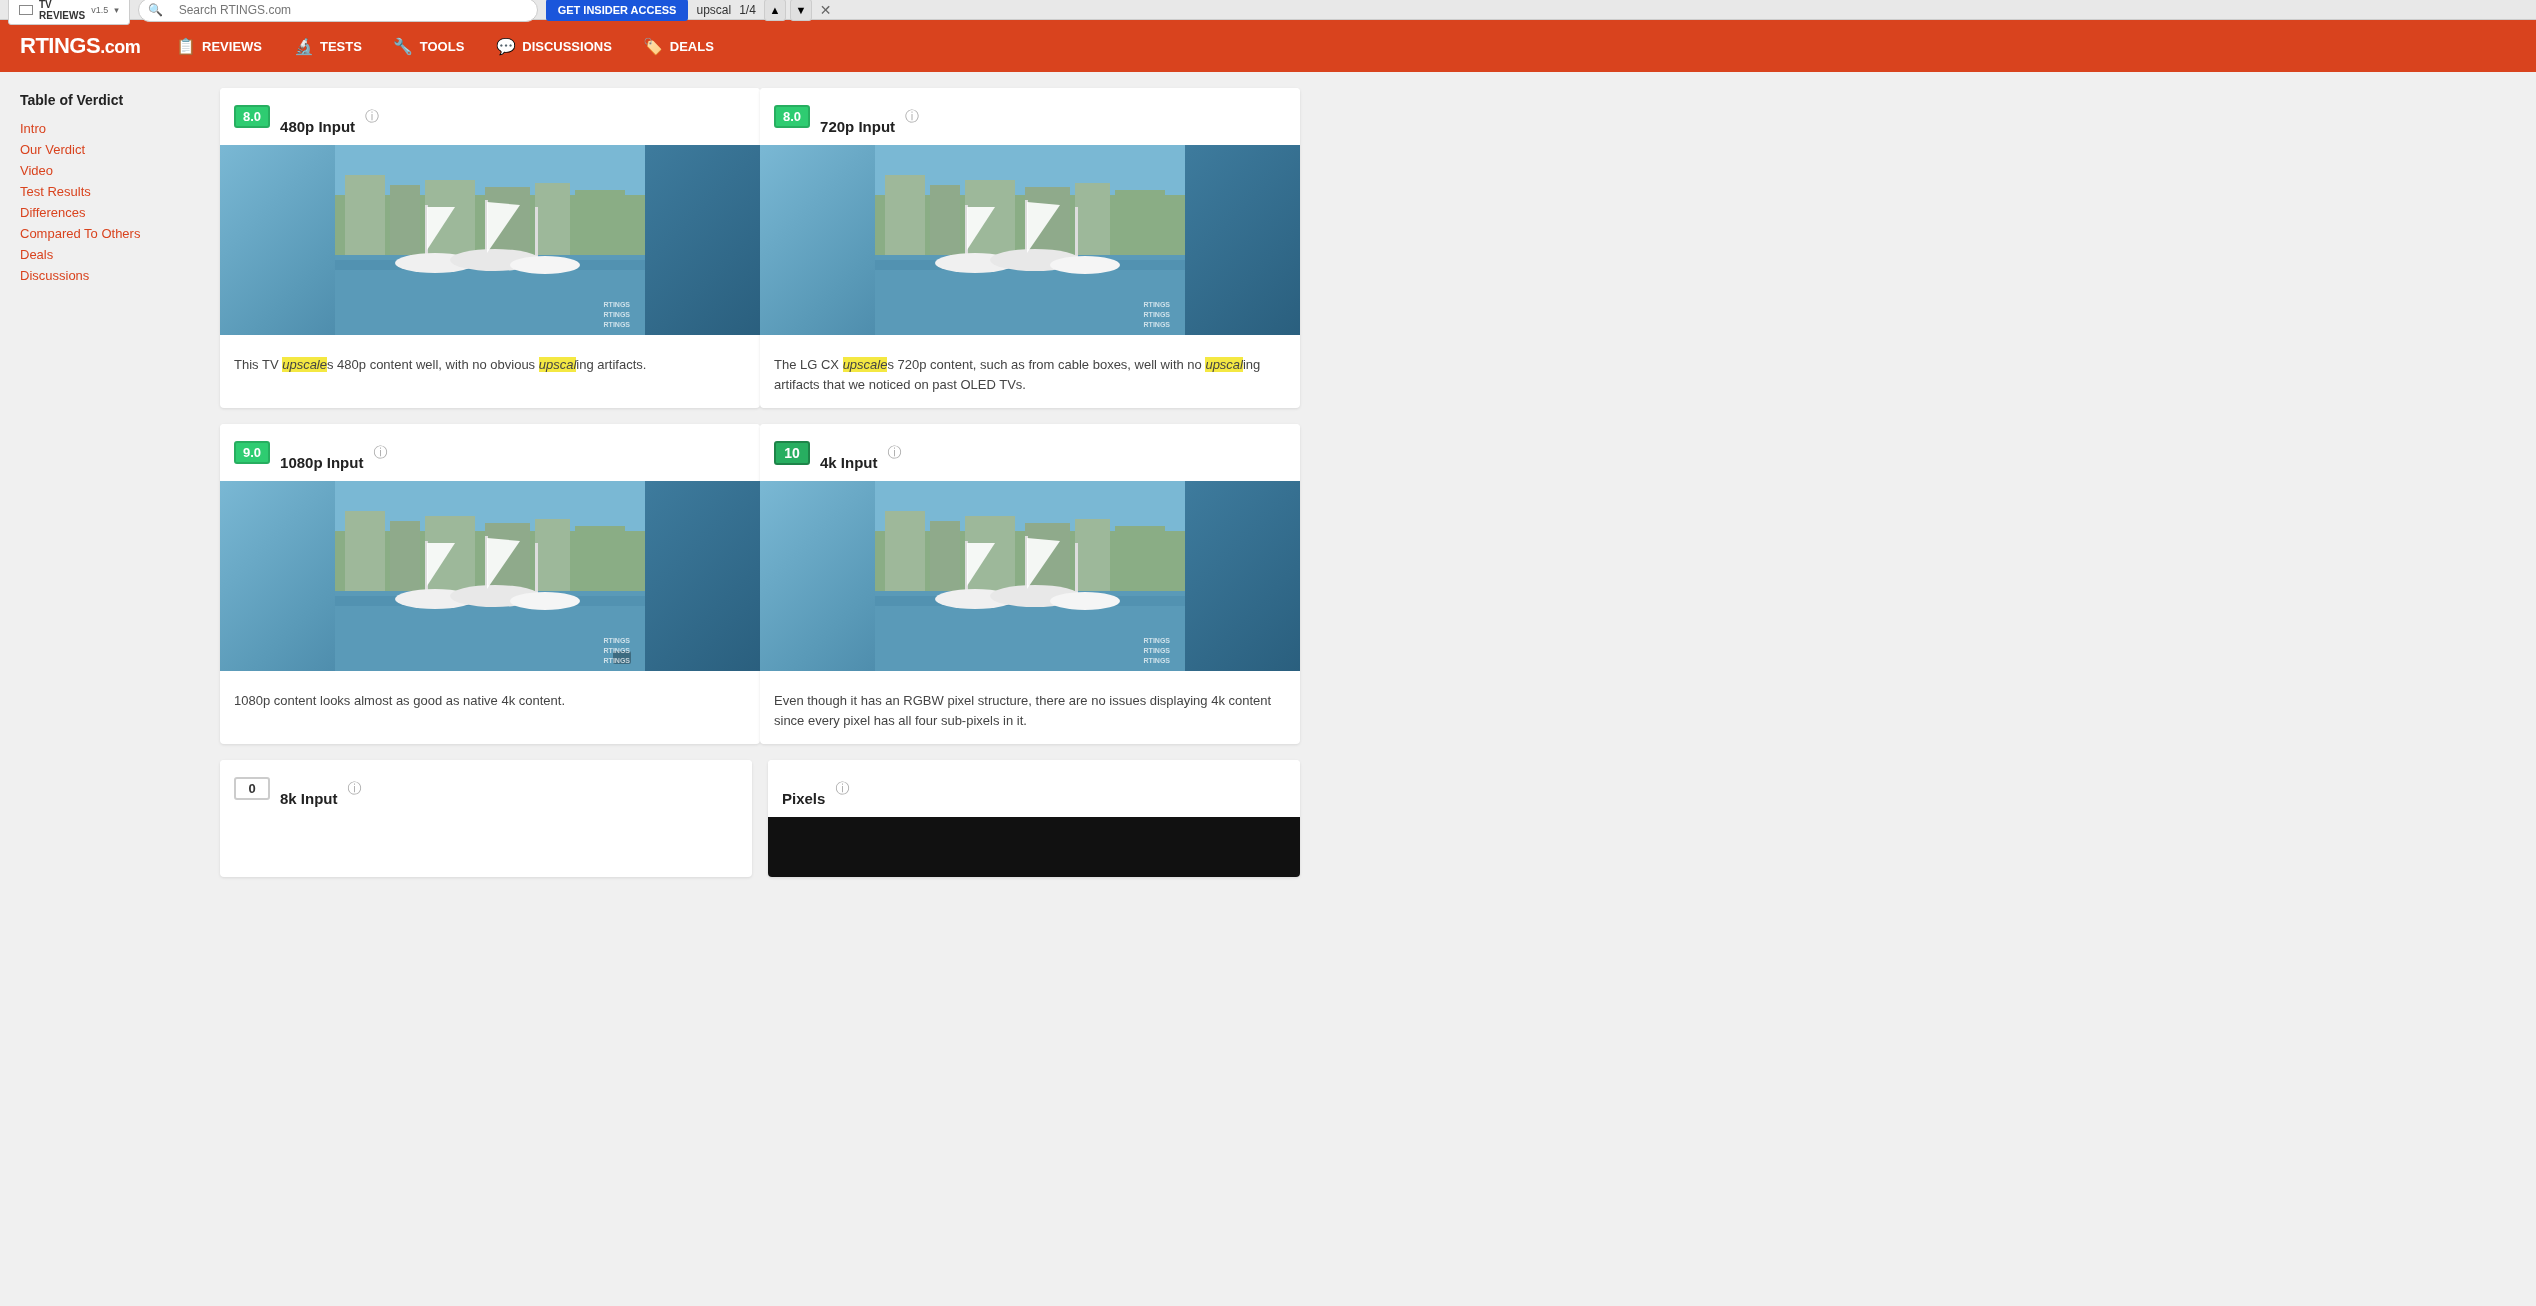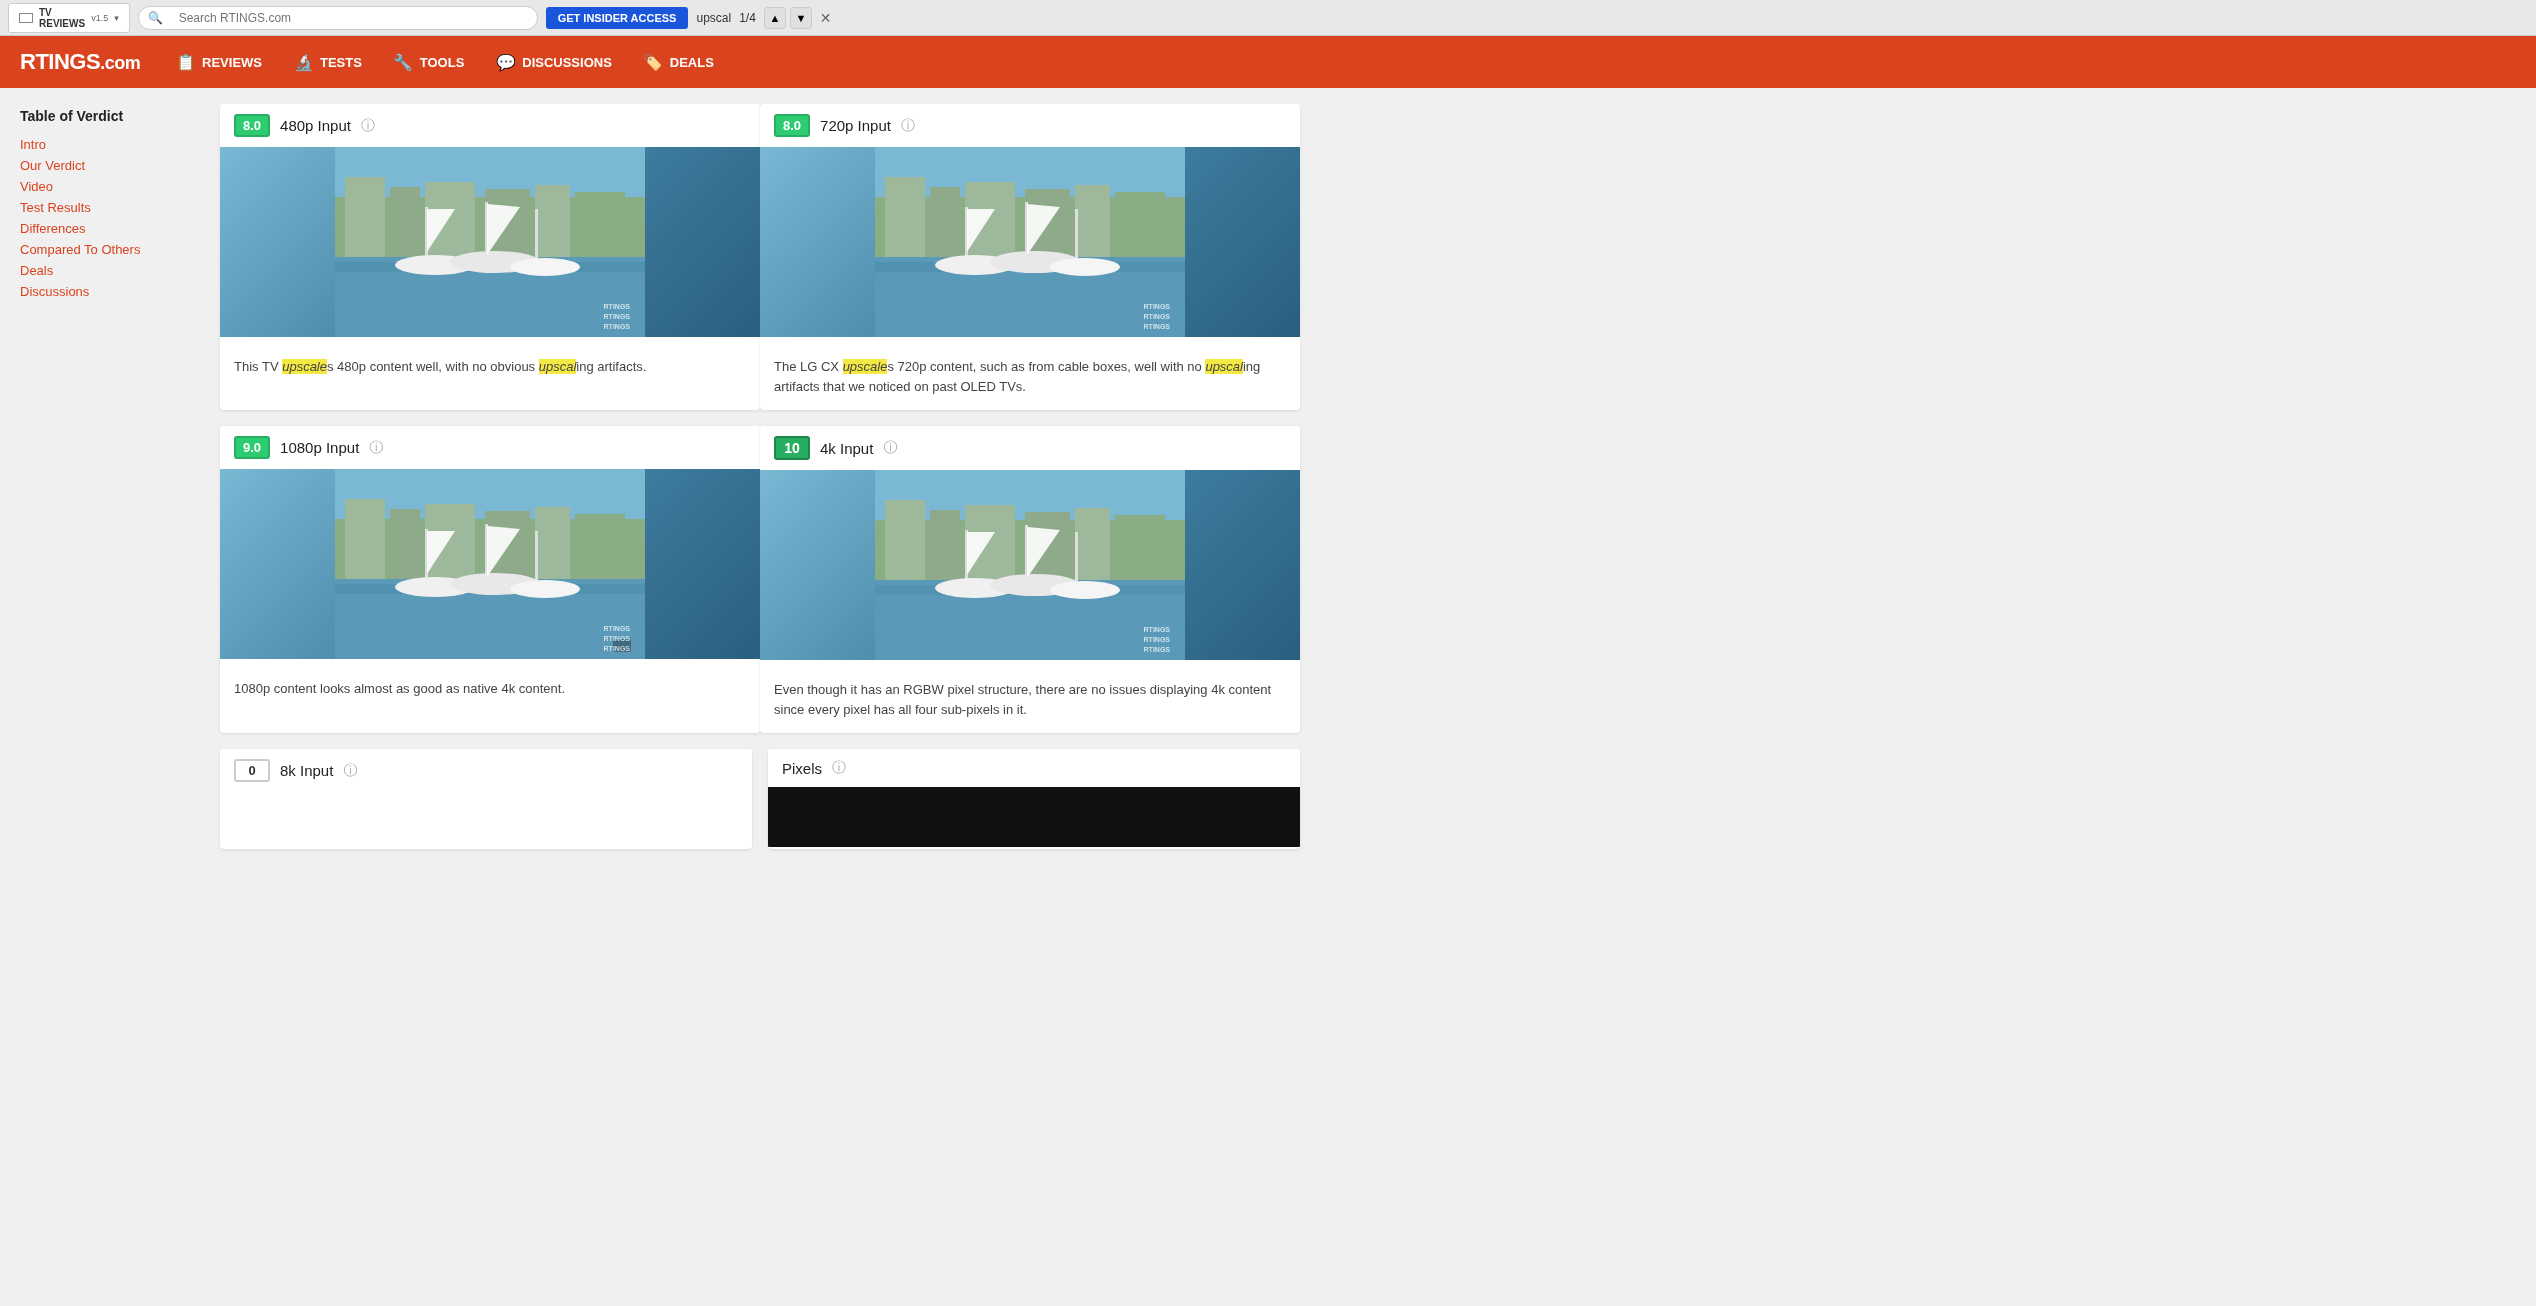--- a/index.html
+++ b/index.html
@@ -6,21 +6,21 @@
     body { font-family: Arial, sans-serif; background: #f0f0f0; font-size: 14px; color: #333; }
 
     
     .browser-bar {
       background: #e8e8e8;
       border-bottom: 1px solid #ccc;
       display: flex;
       align-items: center;
       padding: 4px 8px;
       gap: 8px;
-      height: 36px;
+      height: 20px;
     }
     .browser-tab {
       background: white;
       border: 1px solid #ccc;
       border-radius: 3px;
       padding: 3px 10px;
       font-size: 11px;
       display: flex;
       align-items: center;
       gap: 6px;
@@ -219,22 +219,23 @@
       padding: 2px 5px;
     }
     .score-badge.zero {
       background: white;
       border-color: #ccc;
       color: #333;
     }
 
     .card-title {
       font-size: 15px;
-      font-weight: normal;
+      font-weight: bold;
       color: #222;
+      margin-top: 20px;
     }
     .info-icon {
       color: #aaa;
       font-size: 14px;
       cursor: pointer;
     }
 
     .card-image {
       width: 100%;
       height: 190px;

